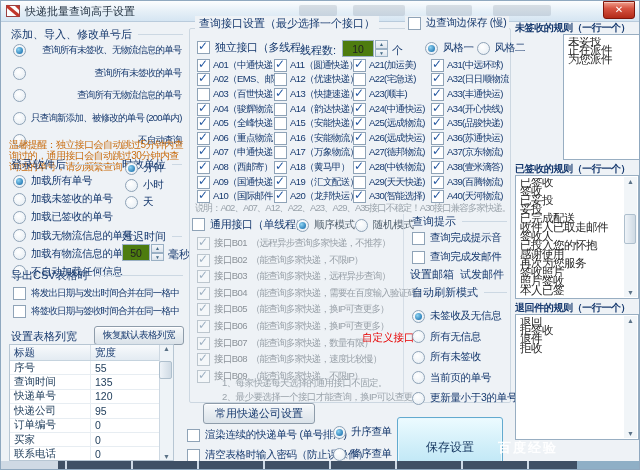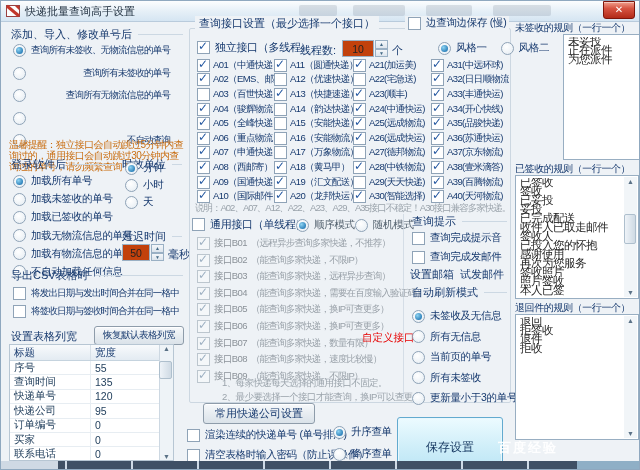--- a/index.html
+++ b/index.html
@@ -57,40 +57,40 @@
   .noteline{font-size:9.5px;color:#9aa3ab;letter-spacing:-0.6px;white-space:nowrap;margin-left:32px;}
   
   .btn{position:absolute;display:flex;align-items:center;justify-content:center;border:1px solid #8e9caa;
     border-radius:3px;background:linear-gradient(#f7f9fb,#e9eef2 45%,#dae2e9);font-size:10.5px;color:#16396e;
     box-shadow:inset 0 1px 0 #fff;cursor:default;white-space:nowrap;}
   #btn-save{background:linear-gradient(#ecfbff,#cfeef9 50%,#b6e3f4);border:1px solid #62aacf;
     box-shadow:inset 0 0 0 1px #e8f7fd;font-size:12px;color:#14365f;}
   .linkbtn{position:absolute;font-size:11px;color:#16396e;white-space:nowrap;cursor:default;}
   
   .spin{position:absolute;display:flex;}
-  .spin .val{height:15px;border:1px solid #9ab0c4;background:#c2410c;font-size:10.5px;color:#222;
+  .spin .val{height:15px;border:1px solid #9ab0c4;background:#4d7c0f;font-size:10.5px;color:#222;
     display:flex;align-items:center;justify-content:center;}
   .spin .arrows{display:flex;flex-direction:column;width:13px;height:17px;margin-left:1px;}
   .spin .ar{flex:1;border:1px solid #9ab0c4;background:linear-gradient(#f4f7fa,#dce4ec);font-size:5px;
     line-height:6px;text-align:center;color:#456a86;}
   
   #tbl{position:absolute;left:8px;top:343px;width:163px;height:115px;border:1px solid #b7c6d3;background:#fff;overflow:hidden;}
   .thead{display:flex;height:15px;background:linear-gradient(#f8fafc,#e3ebf2);border-bottom:1px solid #c5d3de;
     font-size:10.5px;color:#16396e;}
   .th1{width:72px;padding:1px 4px;border-right:1px solid #d7e0e8;}
   .th2{flex:1;padding:1px 4px;}
   .trow{display:flex;height:13.4px;border-bottom:1px solid #e7edf2;font-size:10.5px;align-items:center;}
   .td1{width:72px;padding:0 4px;border-right:1px solid #e7edf2;color:#25425f;overflow:hidden;white-space:nowrap;}
   .td2{flex:1;padding:0 4px;color:#25425f;}
   .tscroll{position:absolute;top:0;right:0;bottom:0;width:13px;background:#eef3f7;border-left:1px solid #cdd8e2;
     display:flex;flex-direction:column;justify-content:space-between;align-items:center;font-size:7px;color:#5a7186;}
   .tthumb{position:absolute;top:16px;right:1px;width:11px;height:16px;border:1px solid #aebfcd;border-radius:2px;
     background:linear-gradient(90deg,#eef3f8,#cfdae4);}
   
-  .rlabel{position:absolute;font-size:10px;letter-spacing:-0.4px;color:#16396e;white-space:nowrap;}
+  .rlabel{position:absolute;font-size:10px;letter-spacing:-0.4px;color:#16396e;white-space:nowrap;font-weight:bold;}
   .rlist{position:absolute;width:122px;background:#fff;border:1px solid #98aec2;overflow:hidden;}
   .rlines{position:absolute;inset:2px 15px 2px 4px;overflow:hidden;font-size:11.5px;line-height:9px;
     color:#262626;letter-spacing:-0.5px;}
   .rscroll{position:absolute;top:1px;right:1px;bottom:1px;width:13px;background:#f1f5f8;
     display:flex;flex-direction:column;justify-content:space-between;align-items:center;font-size:7px;color:#5a7186;padding:1px 0;}
   .rthumb{position:absolute;right:2px;width:10px;border:1px solid #aebfcd;border-radius:2px;
     background:linear-gradient(90deg,#eef3f8,#cfdae4);}
   
   .strip{position:absolute;left:0;right:0;bottom:0;height:8px;
     background:repeating-linear-gradient(90deg,#3f5065 0 64px,#cfdbe7 64px 66px);}
@@ -129,20 +129,21 @@
       <div class="opt sm">
         <span class="radio"></span>
         <span class="olabel">查询所有未签收的单号</span>
       </div>
       <div class="opt sm">
         <span class="radio"></span>
         <span class="olabel">查询所有无物流信息的单号</span>
       </div>
       <div class="opt sm">
         <span class="radio"></span>
+        <span class="olabel">只查询新添加、被修改的单号 (200单内)</span>
       </div>
       <div class="opt sm">
         <span class="radio"></span>
         <span class="olabel">不自动查询</span>
       </div>
     </div>
 
   <div class="warn">温馨提醒：独立接口会自动跳过5分钟内查询过的，通用接口会自动跳过30分钟内查询过的单号，请勿频繁查询！</div>
 
   <div class="hdr" style="left:10px;top:156px;width:104px;align-items:center;">
@@ -278,21 +279,21 @@
   </div>
   <span class="plain" style="left:299px;top:42px;">线程数:</span>
   <div class="spin" style="left:341px;top:39px;">
     <span class="val" style="width:30px;">10</span>
     <span class="arrows">
         <span class="ar">▲</span>
         <span class="ar">▼</span>
       </span>
   </div>
   <span class="plain" style="left:391px;top:42px;">个</span>
-  <div id="styles" class="hrow" style="left:437px;top:40px;gap:14px;font-size:10.5px;">
+  <div id="styles" class="hrow" style="left:424px;top:40px;gap:3px;font-size:10.5px;">
       <div class="opt">
         <span class="radio sel"></span>
         <span class="olabel">风格一</span>
       </div>
       <div class="opt">
         <span class="radio"></span>
         <span class="olabel">风格二</span>
       </div>
     </div>
 
@@ -572,25 +573,25 @@
       <div class="opt">
         <span class="radio sel"></span>
         <span class="olabel">未签收及无信息</span>
       </div>
       <div class="opt">
         <span class="radio"></span>
         <span class="olabel">所有无信息</span>
       </div>
       <div class="opt">
         <span class="radio"></span>
+        <span class="olabel">所有未签收</span>
+      </div>
+      <div class="opt">
+        <span class="radio"></span>
         <span class="olabel">当前页的单号</span>
-      </div>
-      <div class="opt">
-        <span class="radio"></span>
-        <span class="olabel">所有未签收</span>
       </div>
       <div class="opt">
         <span class="radio"></span>
         <span class="olabel">更新量小于3的单号</span>
       </div>
     </div>
 
   <span class="rlabel" style="left:514px;top:20px;">未签收的规则（一行一个）</span>
   <div class="rlist" style="left:514px;top:33px;height:124px;margin-left:48px;">
     <div id="rl1" class="rlines">

